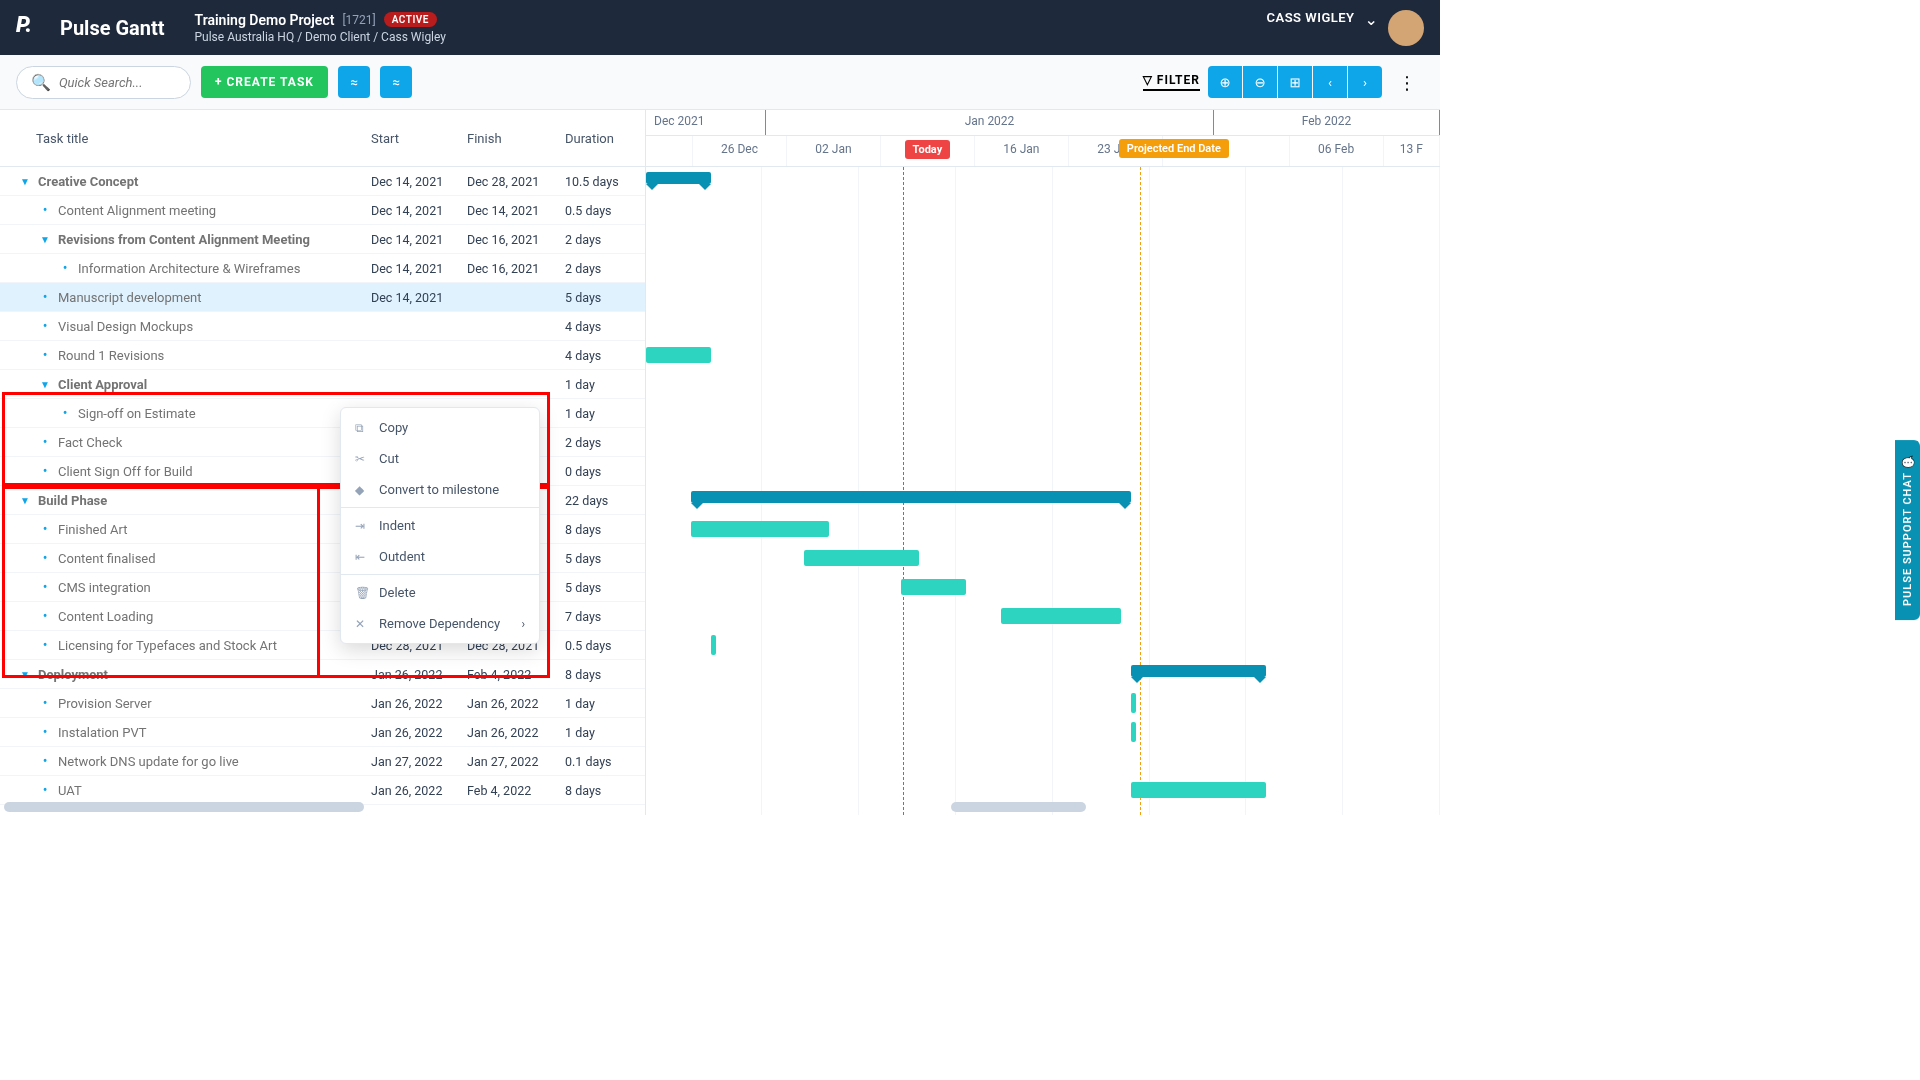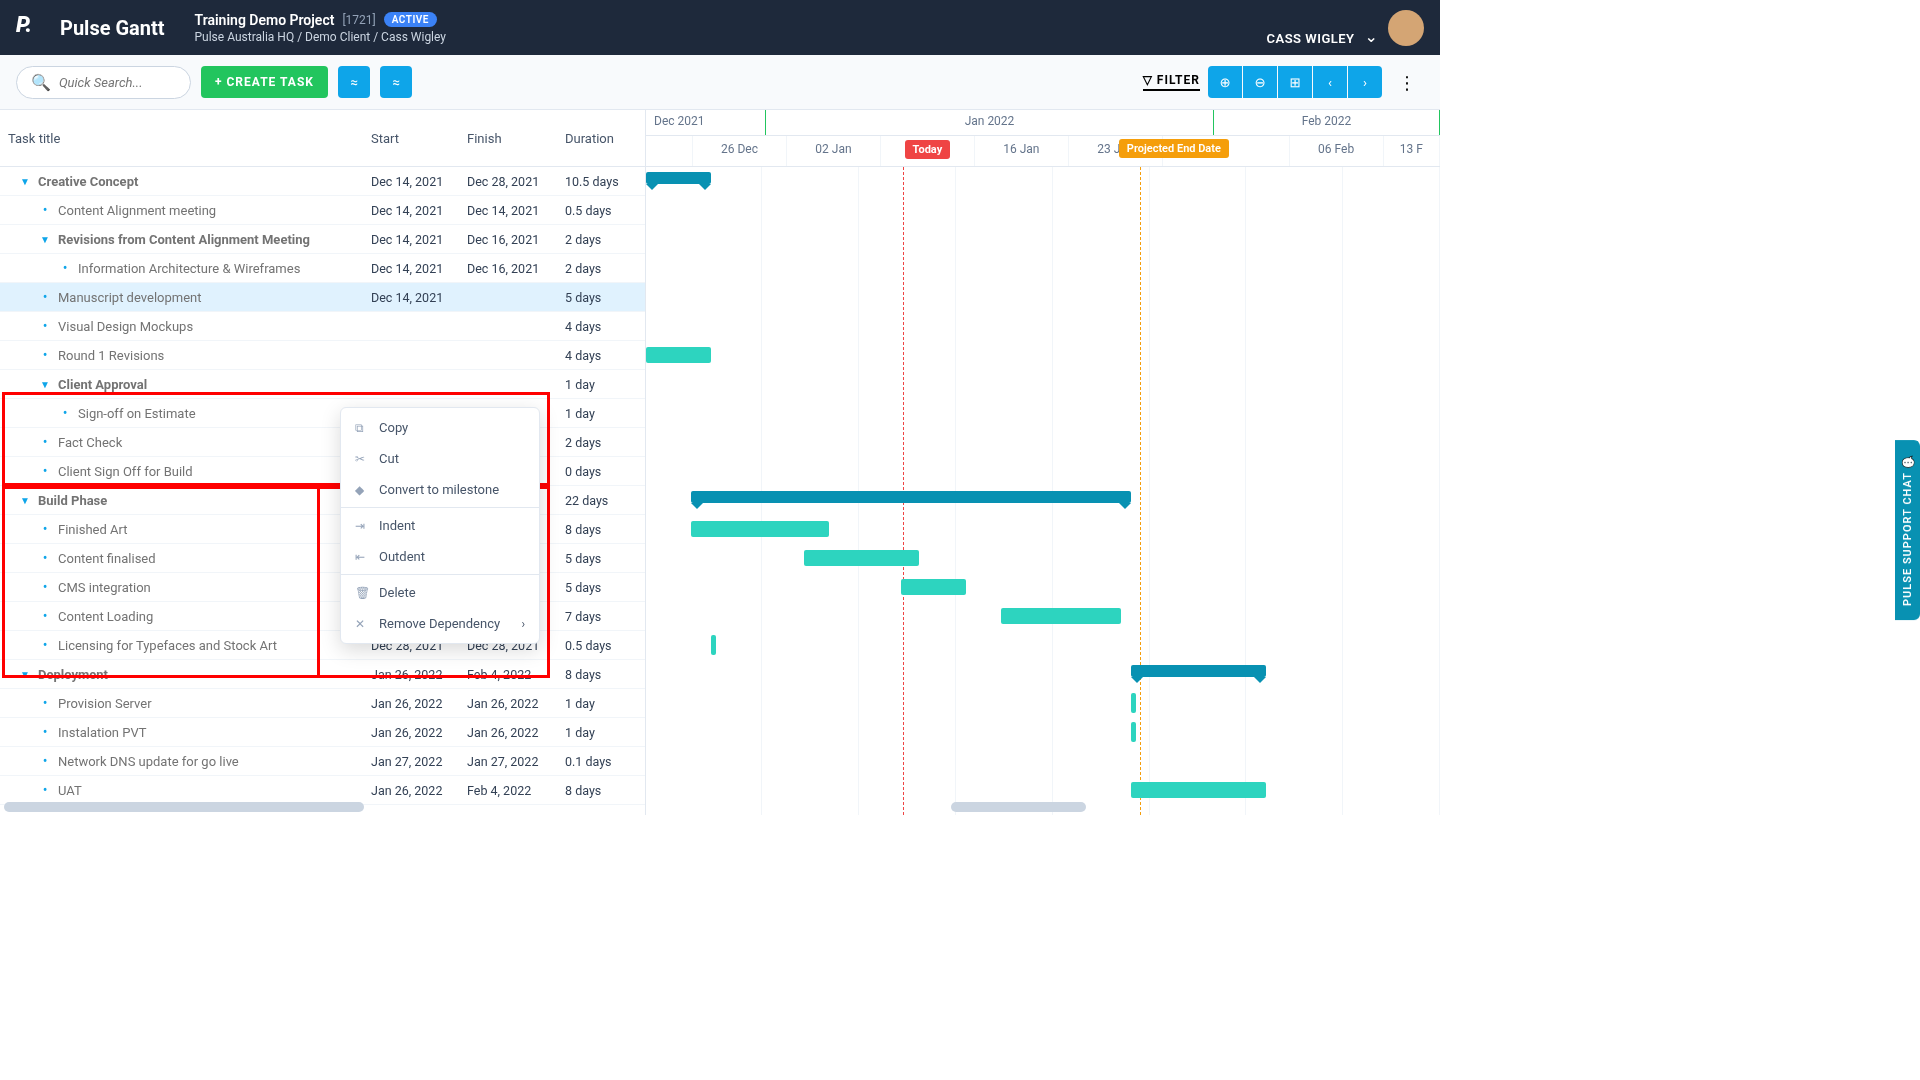--- a/index.html
+++ b/index.html
@@ -6,43 +6,43 @@
 html, body { width: 1440px; height: 815px; overflow: hidden; background: #fff; }
 
 .topbar { height: 55px; background: #1e293b; display: flex; align-items: center; padding: 0 16px; color: #fff; }
 .logo { display: flex; align-items: center; gap: 12px; margin-right: 30px; }
 .logo-icon { width: 32px; height: 32px; font-weight: 900; font-size: 22px; color: #fff; font-style: italic; }
 .logo-text { font-size: 20px; font-weight: 700; }
 .project-info { flex: 1; }
 .project-title-row { display: flex; align-items: center; gap: 8px; }
 .project-name { font-weight: 600; font-size: 14px; }
 .project-id { color: #94a3b8; font-size: 12px; }
-.badge-active { background: #3b82f6; color: #fff; font-size: 10px; padding: 2px 8px; border-radius: 10px; font-weight: 600; letter-spacing: 0.5px; }
+.badge-active { background: #b91c1c; color: #fff; font-size: 10px; padding: 2px 8px; border-radius: 10px; font-weight: 600; letter-spacing: 0.5px; }
 .breadcrumb { font-size: 12px; color: #cbd5e1; margin-top: 2px; }
-.user-menu { display: flex; align-items: flex-end; gap: 10px; }
+.user-menu { display: flex; align-items: flex-start; gap: 10px; }
 .user-name { font-size: 13px; font-weight: 600; letter-spacing: 0.5px; }
 .avatar { width: 36px; height: 36px; border-radius: 50%; background: #d4a574; }
 
 .toolbar { height: 55px; background: #f8fafc; border-bottom: 1px solid #e2e8f0; display: flex; align-items: center; padding: 0 16px; gap: 10px; }
 .search-box { display: flex; align-items: center; border: 1px solid #cbd5e1; border-radius: 20px; padding: 6px 14px; width: 175px; background: #fff; gap: 8px; }
 .search-box input { border: none; outline: none; font-style: italic; font-size: 13px; width: 120px; }
 .btn-create { background: #22c55e; color: #fff; border: none; padding: 9px 14px; border-radius: 4px; font-weight: 700; font-size: 12px; letter-spacing: 1px; cursor: pointer; }
 .btn-blue-sm { background: #0ea5e9; color: #fff; border: none; width: 32px; height: 32px; border-radius: 4px; cursor: pointer; display: inline-flex; align-items: center; justify-content: center; }
 .toolbar-right { margin-left: auto; display: flex; align-items: center; gap: 8px; }
 .filter-btn { background: none; border: none; font-weight: 700; font-size: 12px; letter-spacing: 1px; cursor: pointer; border-bottom: 2px solid #000; padding-bottom: 2px; }
 .btn-grp { display: flex; gap: 1px; }
 .btn-grp button { background: #0ea5e9; border: none; color: #fff; width: 34px; height: 32px; cursor: pointer; }
 .btn-grp button:first-child { border-radius: 4px 0 0 4px; }
 .btn-grp button:last-child { border-radius: 0 4px 4px 0; }
 .menu-dots { background: none; border: none; font-size: 18px; cursor: pointer; padding: 4px 8px; }
 
 .main { display: flex; height: calc(815px - 110px); position: relative; }
 .task-panel { width: 646px; border-right: 1px solid #e2e8f0; display: flex; flex-direction: column; }
 .task-header { height: 57px; display: flex; align-items: center; border-bottom: 1px solid #e2e8f0; background: #fff; font-size: 13px; color: #475569; }
-.col-title { flex: 1; padding-left: 8px; }
+.col-title { flex: 1; padding-left: 20px; margin-left: 16px; }
 .col-start { width: 96px; }
 .col-finish { width: 98px; }
 .col-dur { width: 80px; }
 .task-body { flex: 1; overflow-y: hidden; }
 .task-row { height: 29px; display: flex; align-items: center; border-bottom: 1px solid #f1f5f9; font-size: 13px; }
 .task-row.selected { background: #e0f2fe; }
 .task-name { flex: 1; display: flex; align-items: center; gap: 6px; }
 .chev { color: #0ea5e9; font-size: 10px; width: 14px; text-align: center; }
 .bullet { color: #0ea5e9; font-size: 14px; width: 14px; text-align: center; }
 .task-label { color: #737373; }

